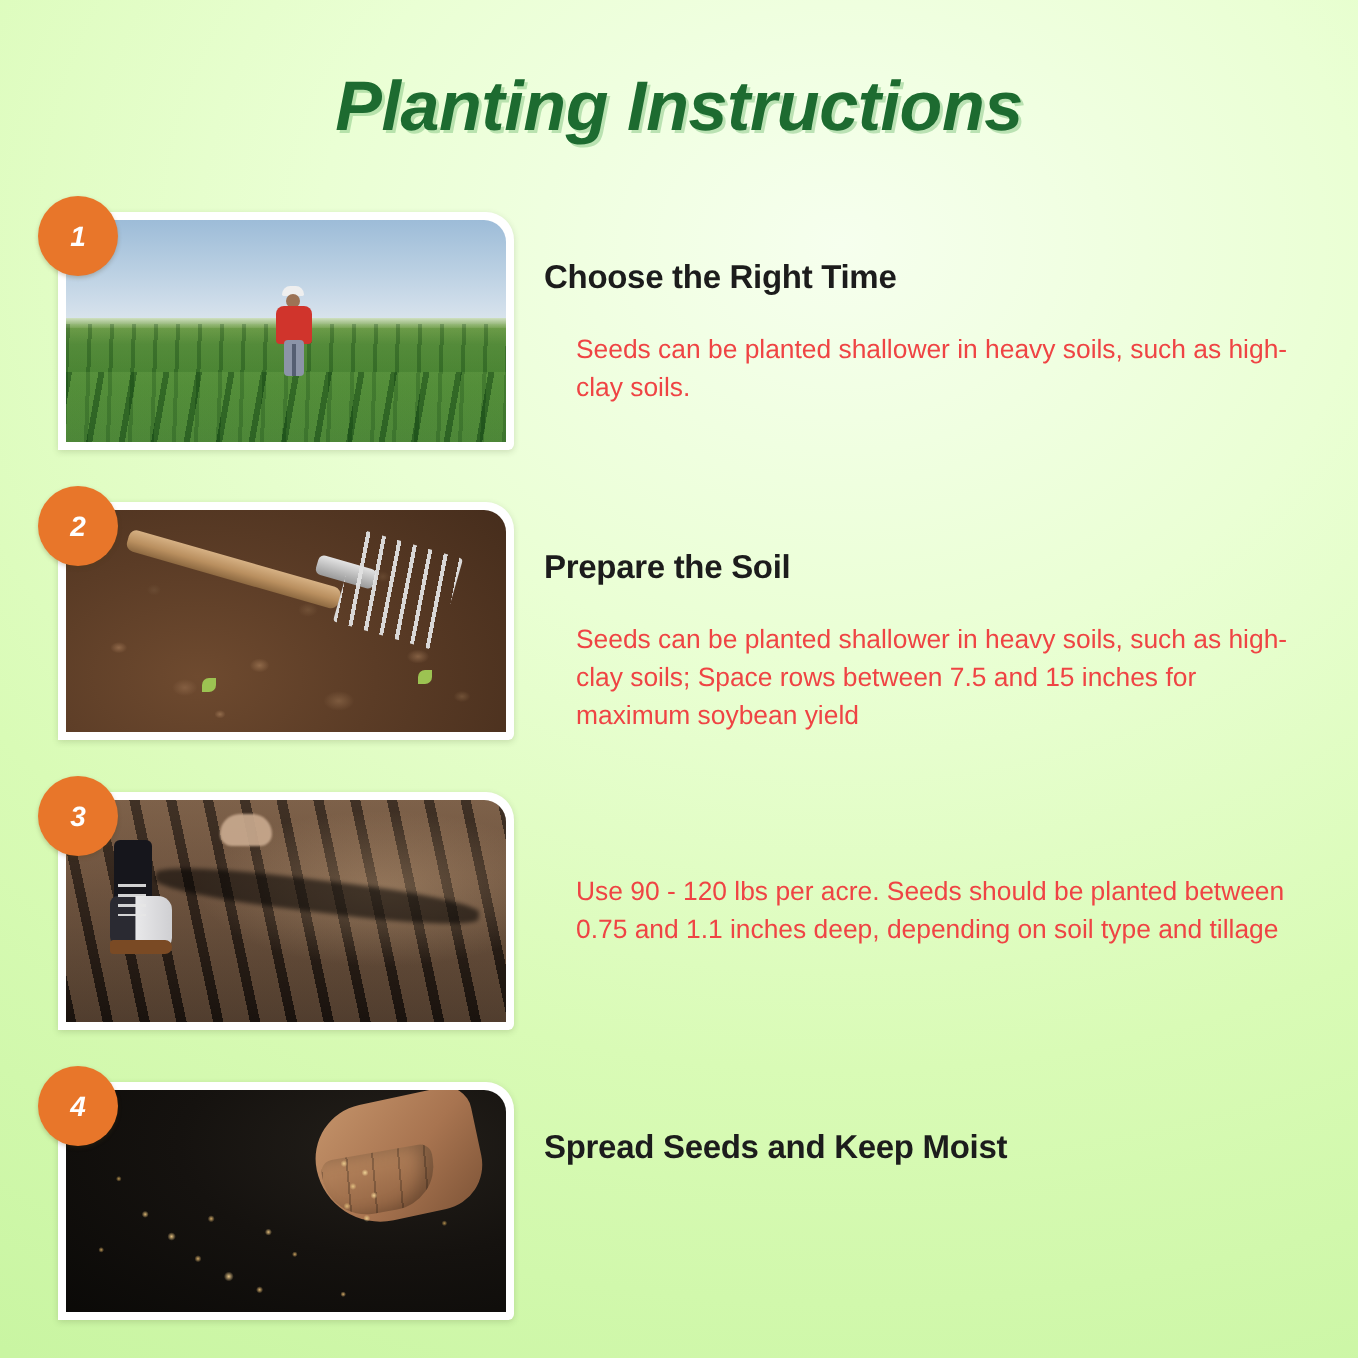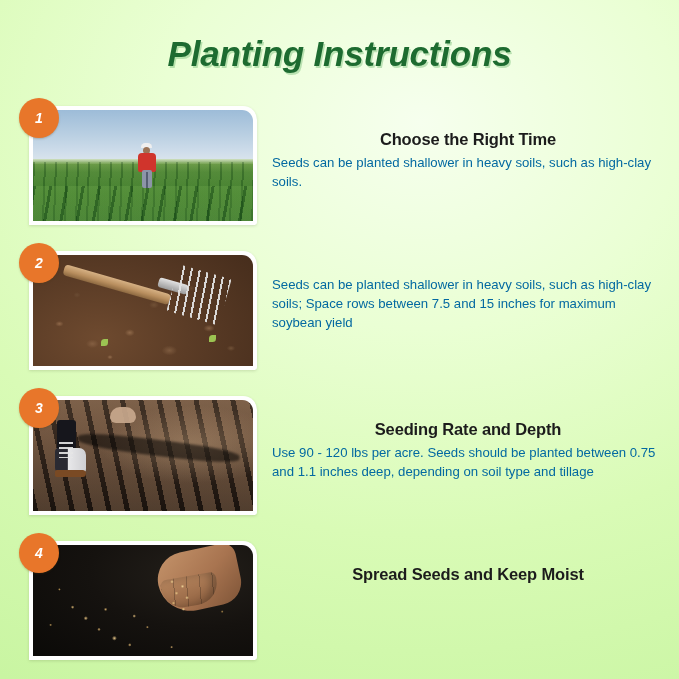--- a/index.html
+++ b/index.html
@@ -318,27 +318,26 @@
     left: 272px;
     width: 392px;
     top: 32px;
   }
   .step-title {
     font-size: 16.5px;
     font-weight: bold;
     color: #1c1c1c;
     margin: 0 0 4px 0;
     letter-spacing: -0.15px;
-    text-align: center;
   }
   .step-body {
     font-size: 13.2px;
     line-height: 19px;
-    color: #0369a1;
-    margin: 0;
+    color: #ef4444;
+    margin: 16px;
   }
 </style>
 </head>
 <body>
 
 <div class="infographic">
 
   <div class="title">Planting Instructions</div>
 
   <div class="steps">
@@ -369,41 +368,41 @@
           <div class="clods"></div>
           <div class="handle"></div>
           <div class="ferrule"></div>
           <div class="tines"></div>
           <div class="sprout1"></div>
           <div class="sprout2"></div>
         </div>
       </div>
       <div class="badge">2</div>
       <div class="text">
+        <p class="step-title">Prepare the Soil</p>
         <p class="step-body">Seeds can be planted shallower in heavy soils, such as high-clay soils; Space rows between 7.5 and 15 inches for maximum soybean yield</p>
       </div>
     </div>
 
     <div class="step">
       <div class="card">
         <div class="photo ph3">
           <div class="furrows"></div>
           <div class="trench"></div>
           <div class="hand"></div>
           <div class="boot">
             <div class="shin"></div>
             <div class="foot"></div>
             <div class="laces"></div>
             <div class="sole"></div>
           </div>
         </div>
       </div>
       <div class="badge">3</div>
       <div class="text">
-        <p class="step-title">Seeding Rate and Depth</p>
         <p class="step-body">Use 90 - 120 lbs per acre. Seeds should be planted between 0.75 and 1.1 inches deep, depending on soil type and tillage</p>
       </div>
     </div>
 
     <div class="step last">
       <div class="card">
         <div class="photo ph4">
           <div class="specks"></div>
           <div class="palm"></div>
           <div class="fingers"></div>

